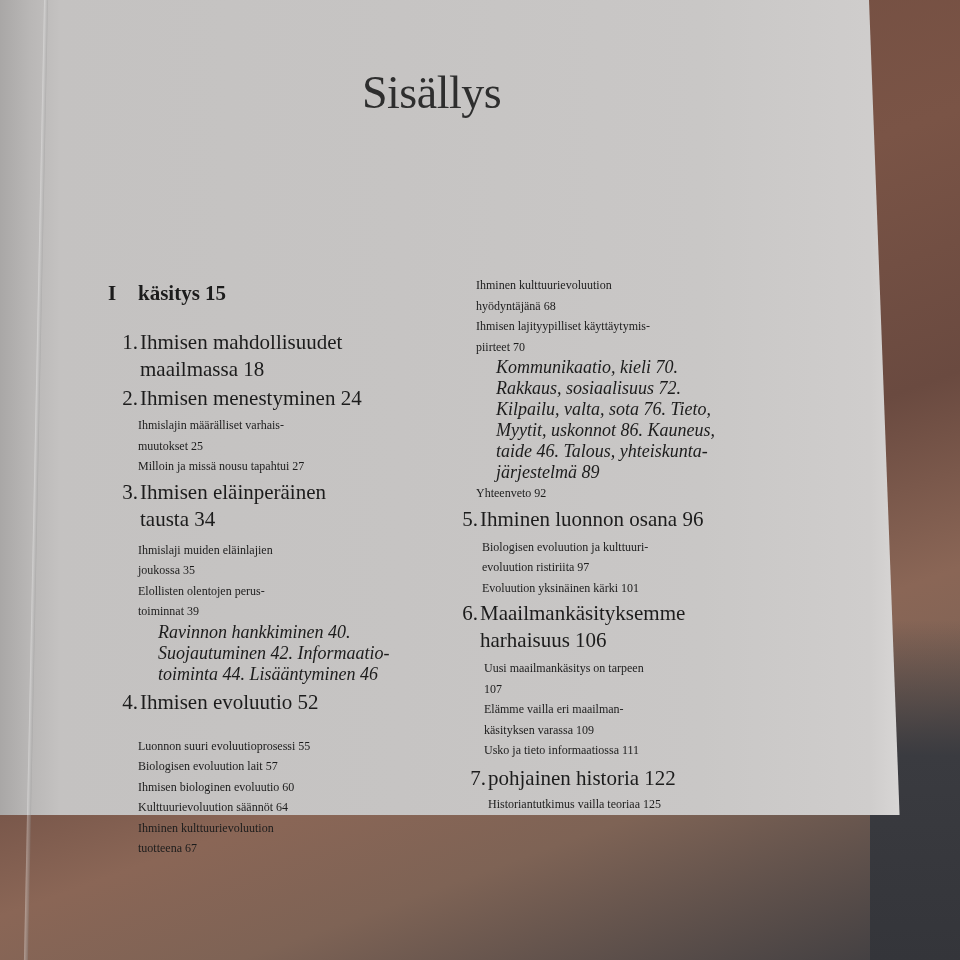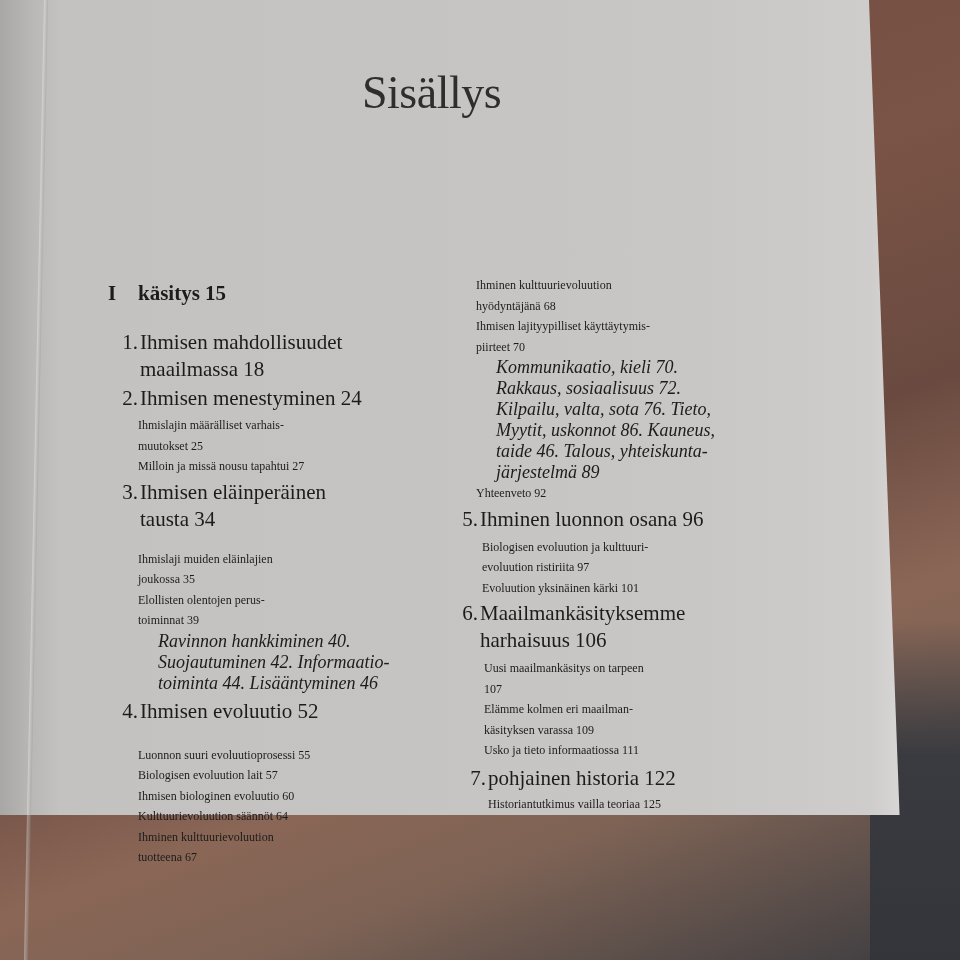--- a/index.html
+++ b/index.html
@@ -82,21 +82,21 @@
     <div class="sub line">muutokset 25</div>
     <div class="sub line">Milloin ja missä nousu tapahtui 27</div>
 
     <div class="chap" style="margin-top:2px">
       <span class="num">3.</span>
       <div>
         <div class="line">Ihmisen eläinperäinen</div>
         <div class="line">tausta 34</div>
       </div>
     </div>
-    <div class="sub line" style="margin-top:16px">Ihmislaji muiden eläinlajien</div>
+    <div class="sub line" style="margin-top:7px">Ihmislaji muiden eläinlajien</div>
     <div class="sub line">joukossa 35</div>
     <div class="sub line">Elollisten olentojen perus-</div>
     <div class="sub line">toiminnat 39</div>
     <div class="it line">Ravinnon hankkiminen 40.</div>
     <div class="it line">Suojautuminen 42. Informaatio-</div>
     <div class="it line">toiminta 44. Lisääntyminen 46</div>
 
     <div class="chap" style="margin-top:4px">
       <span class="num">4.</span>
       <div class="line">Ihmisen evoluutio 52</div>
@@ -132,21 +132,21 @@
 
     <div class="chap" style="margin-top:2px">
       <span class="num">6.</span>
       <div>
         <div class="line">Maailmankäsityksemme</div>
         <div class="line">harhaisuus 106</div>
       </div>
     </div>
     <div class="sub line" style="margin-top:4px;padding-left:28px">Uusi maailmankäsitys on tarpeen</div>
     <div class="sub line" style="padding-left:28px">107</div>
-    <div class="sub line" style="padding-left:28px">Elämme kolmen eri maailman-</div>
+    <div class="sub line" style="padding-left:28px">Elämme vailla eri maailman-</div>
     <div class="sub line" style="padding-left:28px">käsityksen varassa 109</div>
     <div class="sub line" style="padding-left:28px">Usko ja tieto informaatiossa 111</div>
 
     <div class="chap" style="margin-top:4px;padding-left:8px">
       <span class="num">7.</span>
       <div>
         <div class="line">pohjainen historia 122</div>
       </div>
     </div>
     <div class="sub line" style="margin-top:2px;padding-left:32px">Historiantutkimus vailla teoriaa 125</div>

